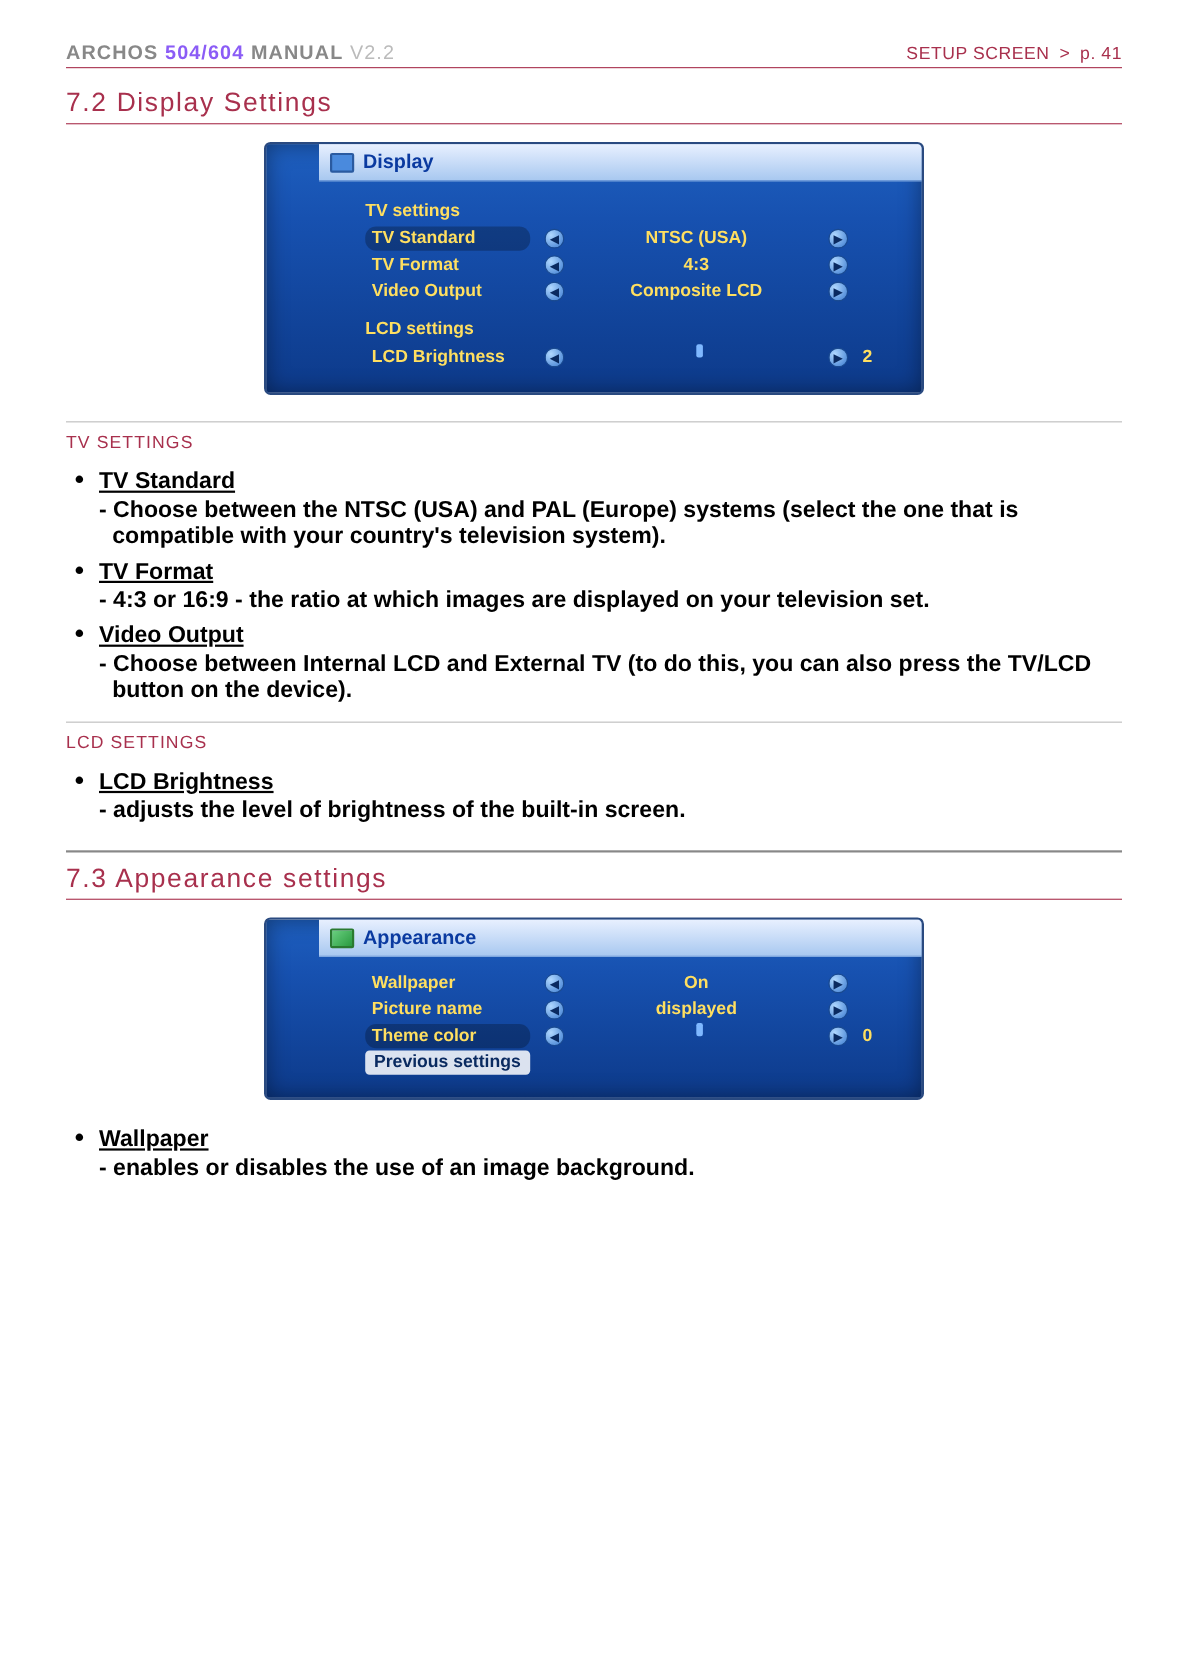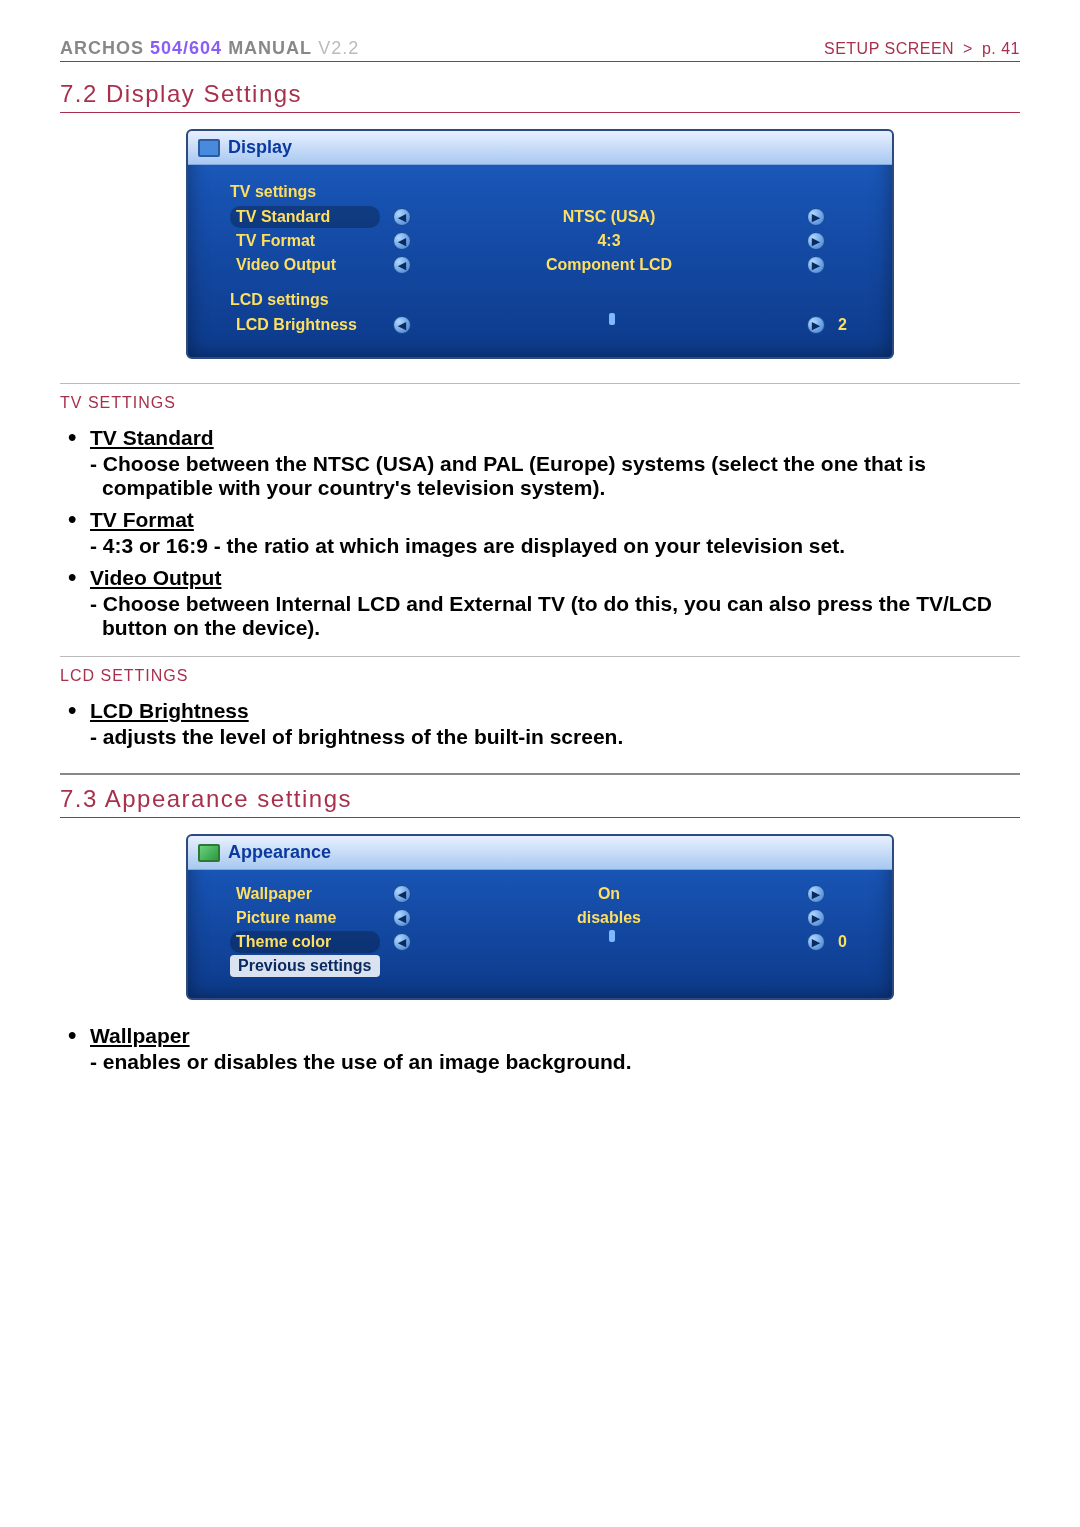--- a/index.html
+++ b/index.html
@@ -40,27 +40,28 @@
     font-family: "Arial Black", Arial, sans-serif;
     letter-spacing: 1.5px;
     font-size: 24px;
     color: #a8304d;
     border-bottom: 1.5px solid #a8304d;
     padding-bottom: 4px;
     margin-top: 0;
     margin-bottom: 16px;
   }
   .screenshot {
-    width: 708px;
+    width: 600px;
     margin: 0 auto 24px auto;
     border: 2px solid #2a4a80;
     border-radius: 6px;
     background: linear-gradient(180deg, #1e5fbf 0%, #1751b0 30%, #0d3a8a 100%);
     box-shadow: inset 0 0 20px rgba(0,0,0,0.4);
     overflow: hidden;
+    padding-left: 48px;
   }
   .scr-titlebar {
     background: linear-gradient(180deg, #e8f0ff 0%, #a8c8f0 100%);
     padding: 6px 10px;
     display: flex;
     align-items: center;
     gap: 8px;
     border-bottom: 1px solid #7fa8e0;
   }
   .scr-titlebar .scr-icon {
@@ -232,21 +233,21 @@
     <div class="scr-row">
       <span class="lbl">TV Format</span>
       <span class="arrow-left">◀</span>
       <span class="val">4:3</span>
       <span class="arrow-right">▶</span>
       <span class="numcol"></span>
     </div>
     <div class="scr-row">
       <span class="lbl">Video Output</span>
       <span class="arrow-left">◀</span>
-      <span class="val">Component LCD</span>
+      <span class="val">Composite LCD</span>
       <span class="arrow-right">▶</span>
       <span class="numcol"></span>
     </div>
 
     <div class="scr-group-label" style="margin-top:14px">LCD settings</div>
     <div class="scr-row slider">
       <span class="lbl">LCD Brightness</span>
       <span class="arrow-left">◀</span>
       <span class="val">
         <span class="slider-track"><span class="fill" style="width:88%"></span><span class="thumb" style="left:40%"></span></span>
@@ -298,21 +299,21 @@
     <div class="scr-row">
       <span class="lbl">Wallpaper</span>
       <span class="arrow-left">◀</span>
       <span class="val">On</span>
       <span class="arrow-right">▶</span>
       <span class="numcol"></span>
     </div>
     <div class="scr-row">
       <span class="lbl">Picture name</span>
       <span class="arrow-left">◀</span>
-      <span class="val">disables</span>
+      <span class="val">displayed</span>
       <span class="arrow-right">▶</span>
       <span class="numcol"></span>
     </div>
     <div class="scr-row slider">
       <span class="lbl sel">Theme color</span>
       <span class="arrow-left">◀</span>
       <span class="val">
         <span class="slider-track"><span class="fill" style="width:15%"></span><span class="thumb" style="left:15%"></span></span>
       </span>
       <span class="arrow-right">▶</span>

